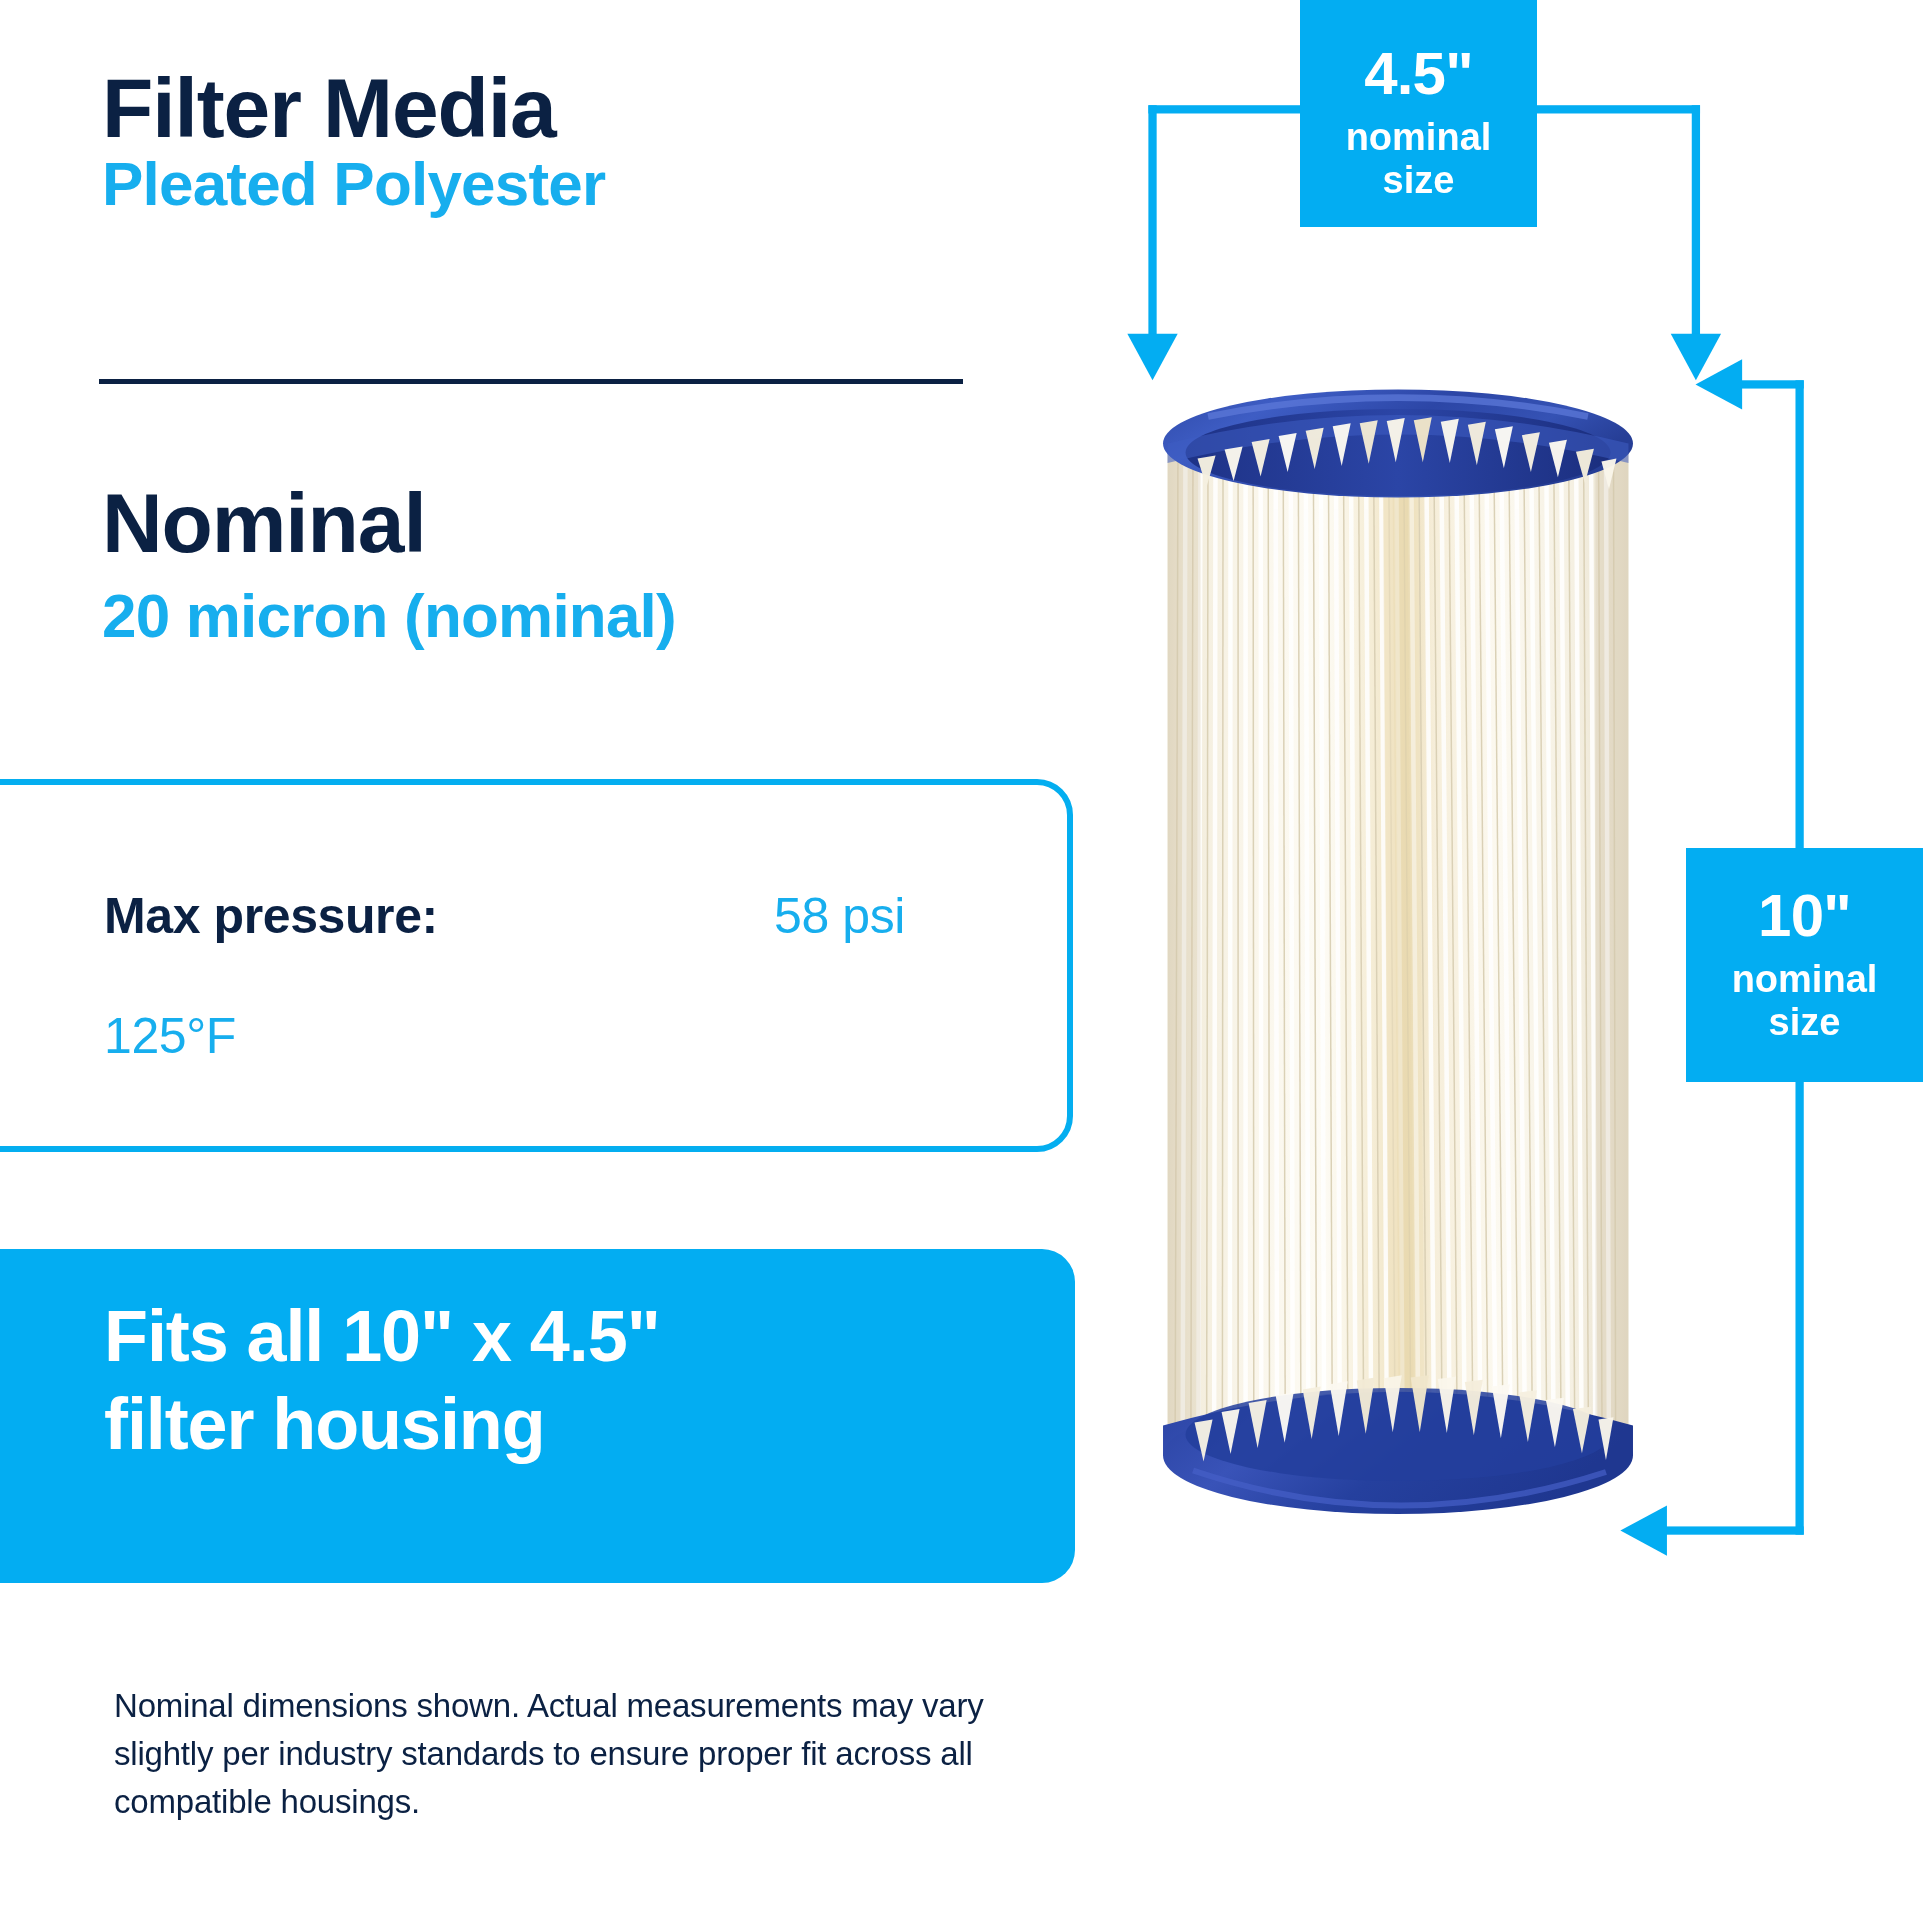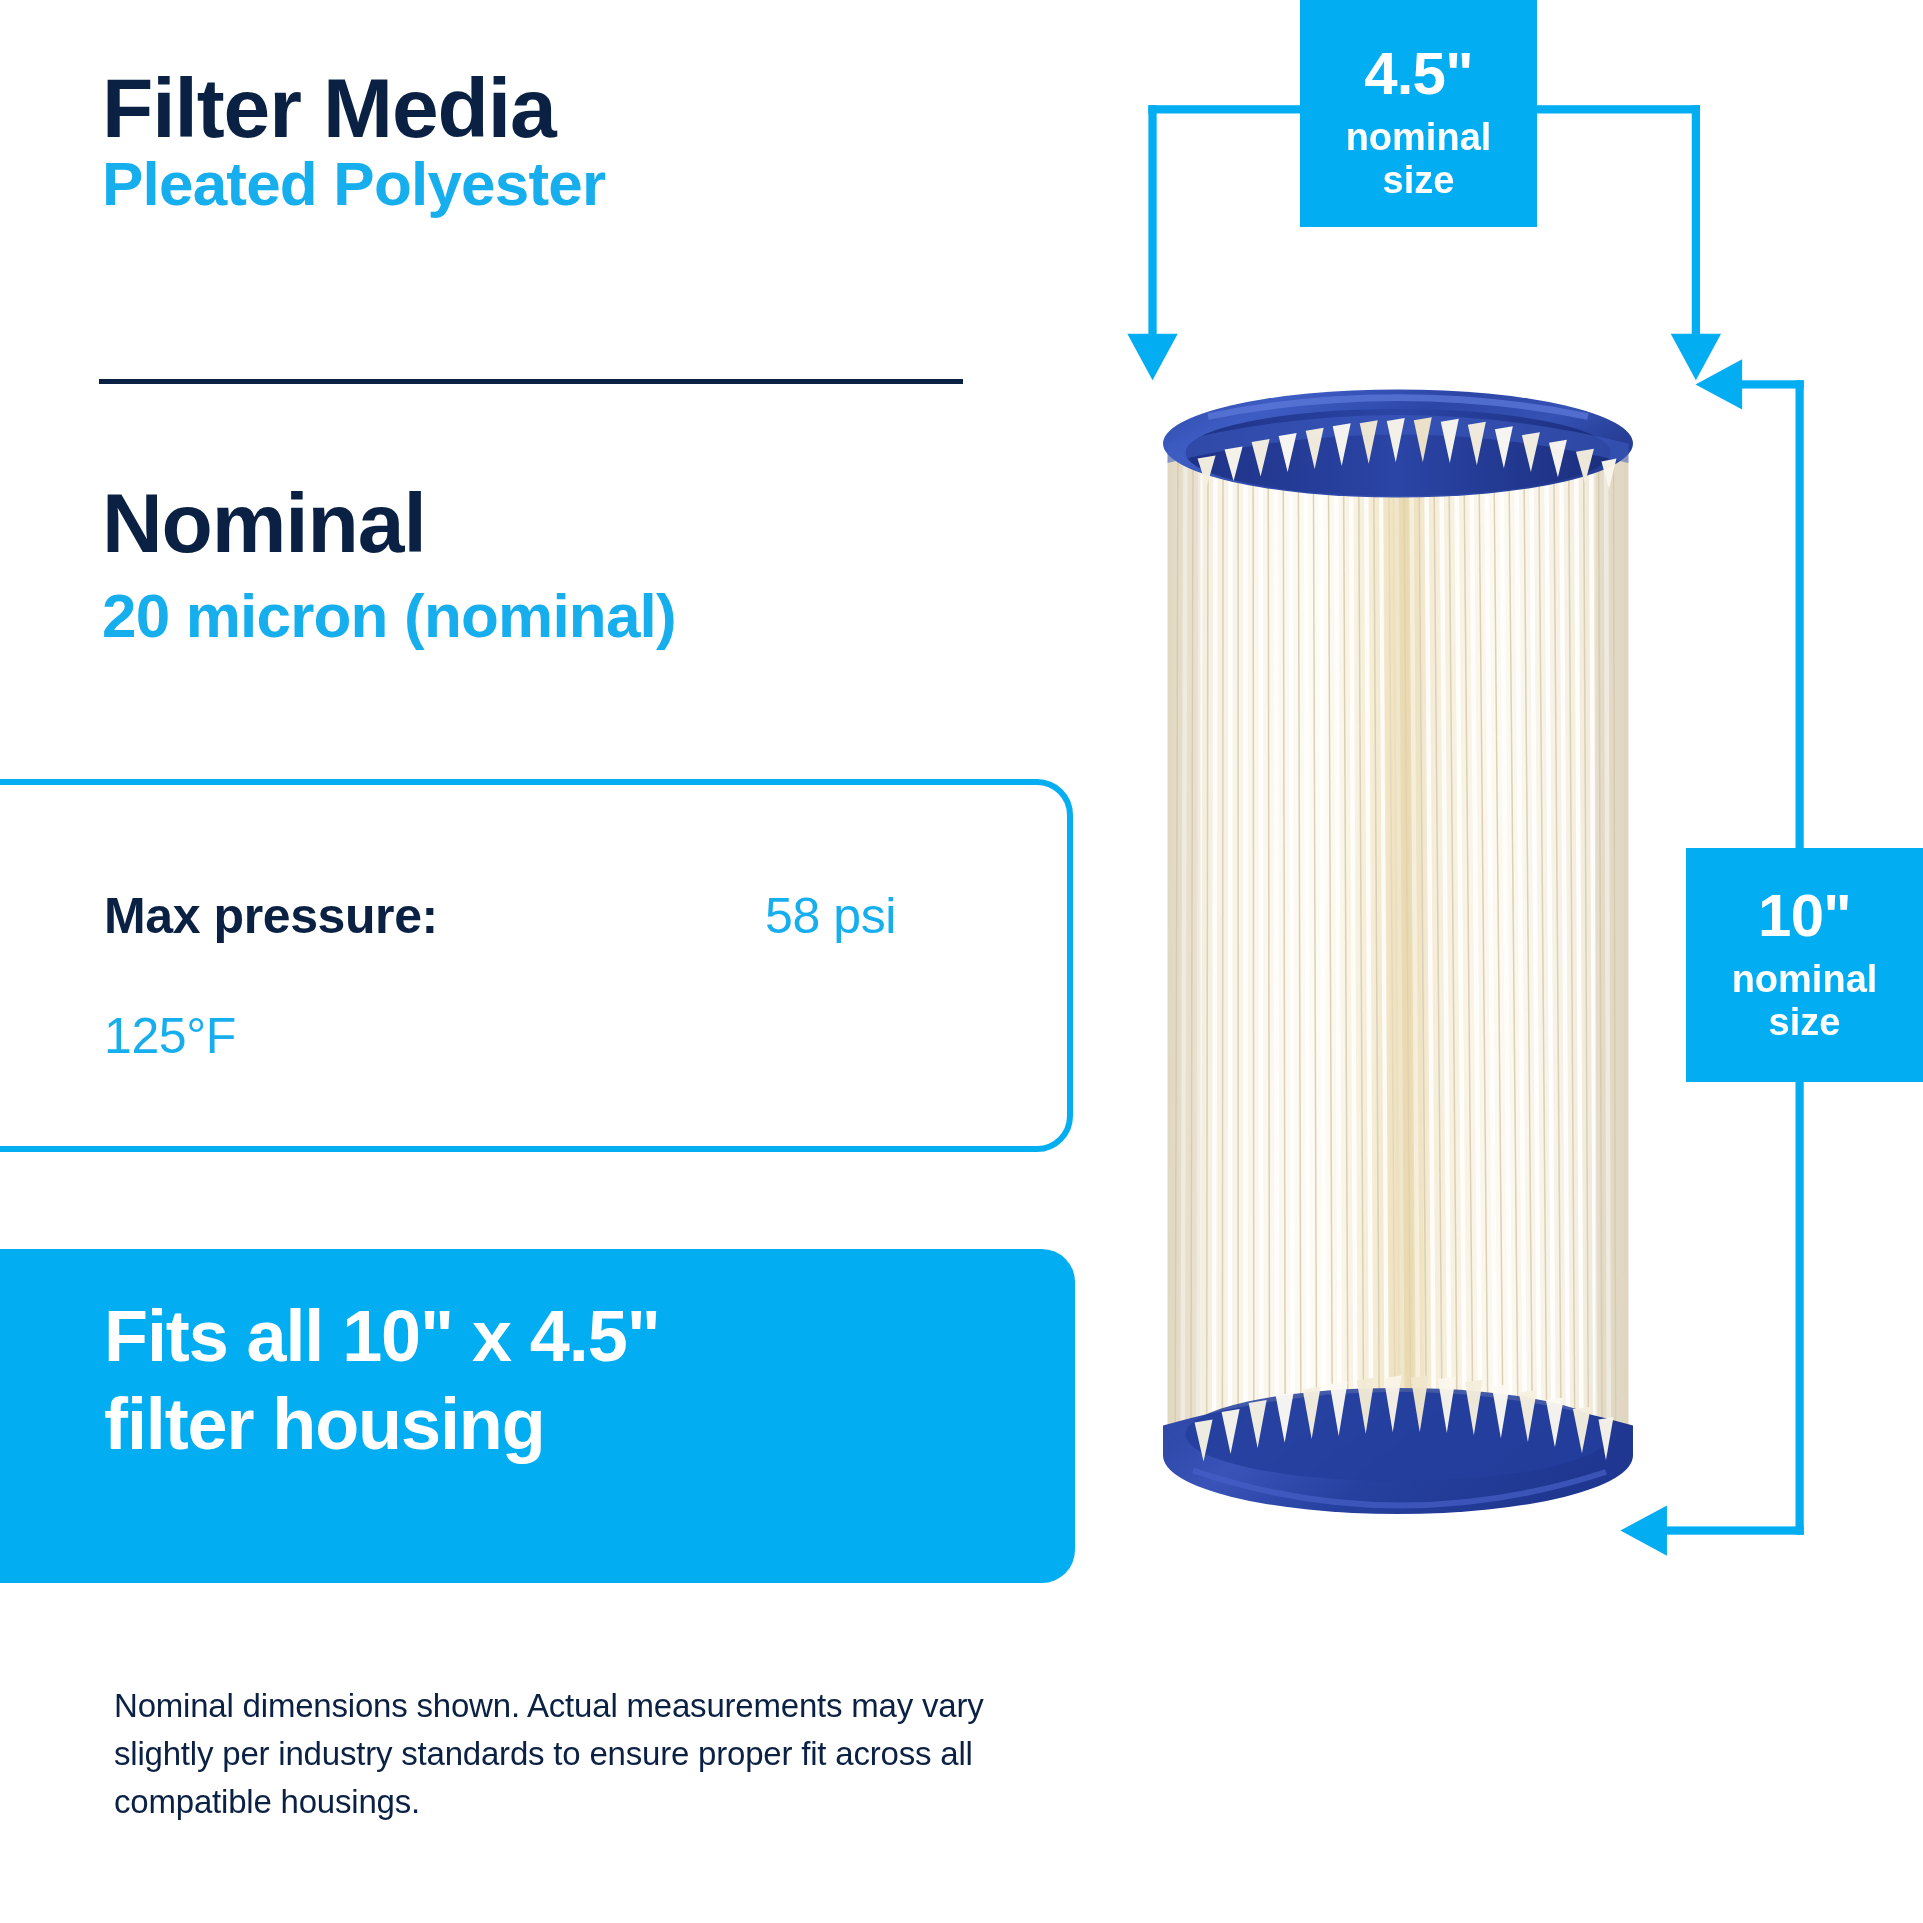--- a/index.html
+++ b/index.html
@@ -80,20 +80,21 @@
     width: 1073px;
     height: 373px;
   }
   .spec-row {
     position: absolute;
     left: 104px;
     width: 887px;
     height: 75px;
     display: flex;
     align-items: center;
+    gap: 9px;
   }
   .spec-row.r1 { top: 99px; }
   .spec-row.r2 { top: 219px; }
 
   .spec-label {
     width: 661px;
     font-size: 50px;
     font-weight: 700;
     color: #0B2143;
     letter-spacing: -0.4px;

